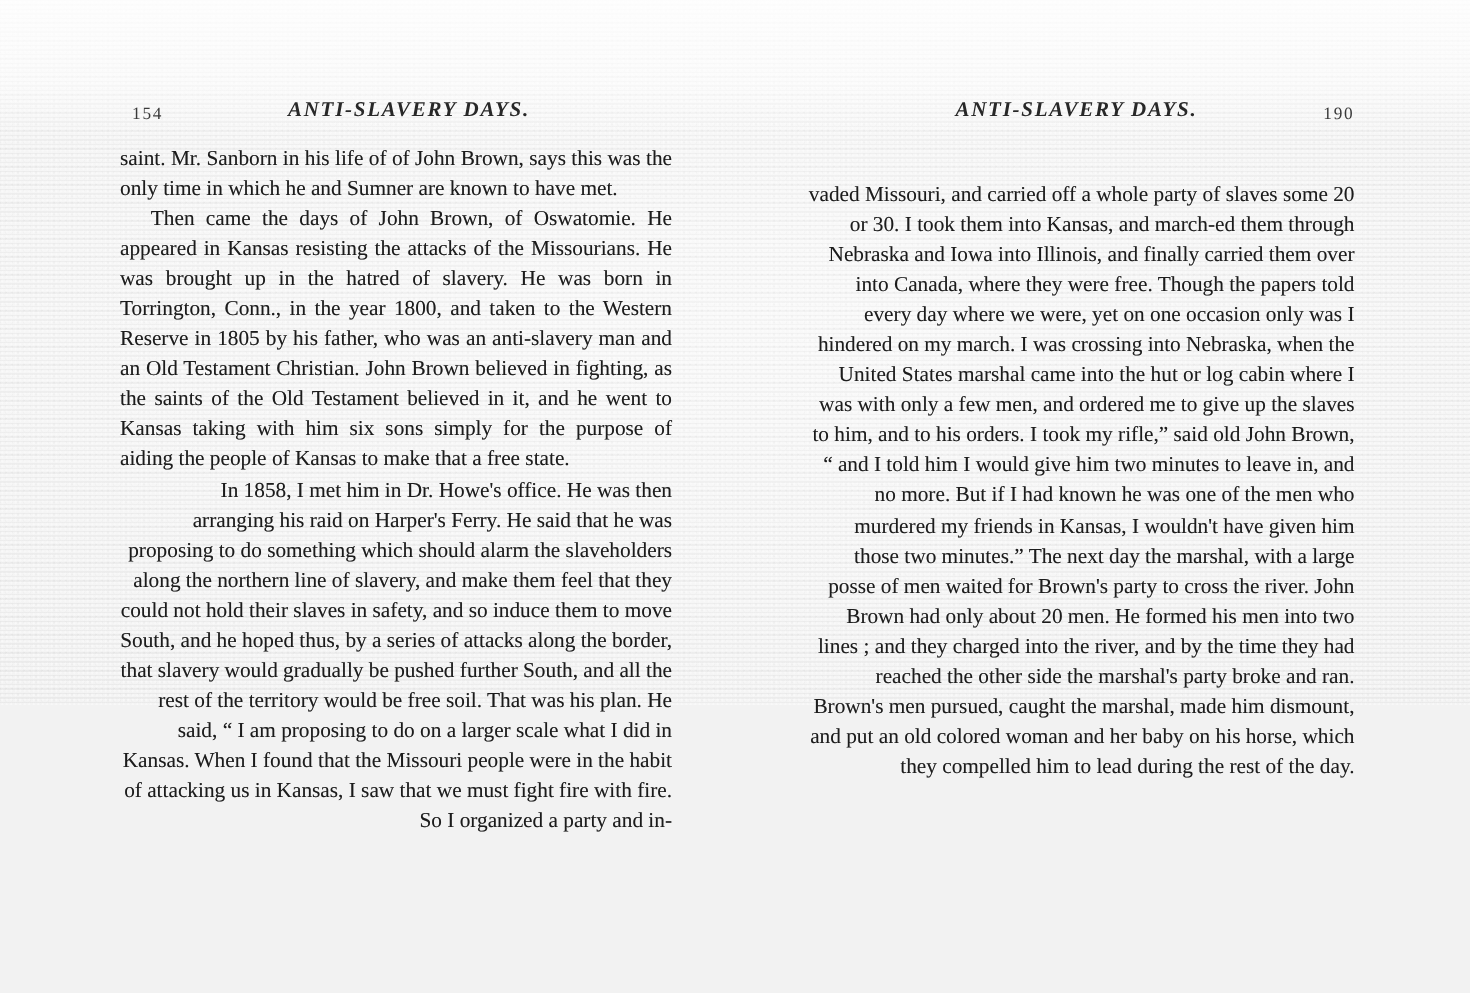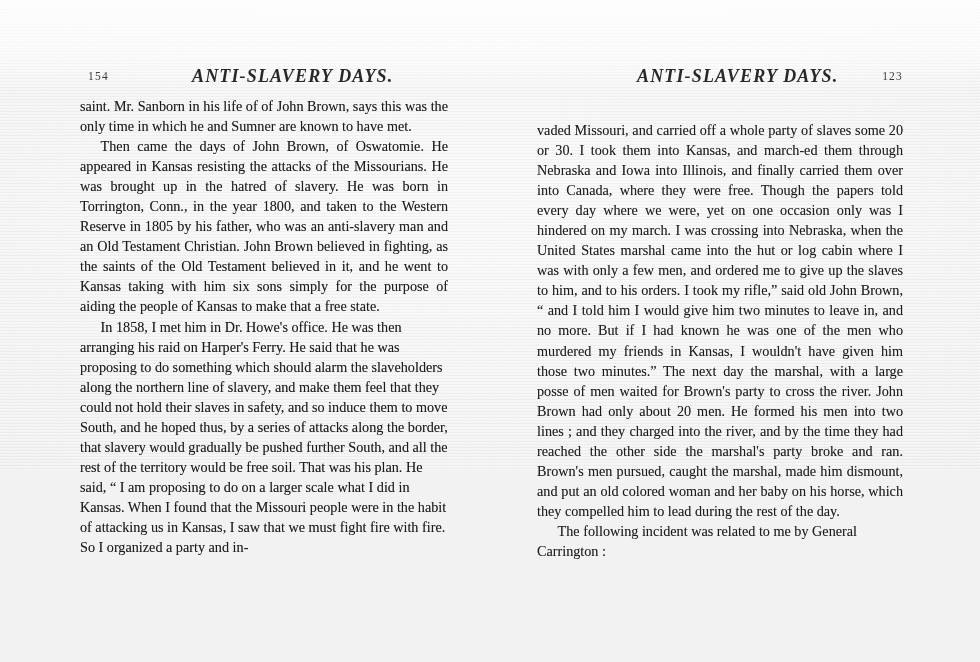--- a/index.html
+++ b/index.html
@@ -75,21 +75,21 @@
     color: #3a3a3a;
   }
   #folio-left  { left: 0; }
   #folio-right { right: 0; }
 
   .running-title {
     position: absolute;
     top: 0;
     font-style: italic;
     font-weight: 700;
-    font-size: 18px;
+    font-size: 14px;
     letter-spacing: 1.15px;
     color: #282828;
     white-space: nowrap;
   }
   #head-left  .running-title { left: 104px; }
   #head-right .running-title { left: 100px; }
 
   
   .column {
     position: absolute;
@@ -103,48 +103,47 @@
     -webkit-font-smoothing: none;
   }
   #column-left  { left: 80px;  width: 368px; }
   #column-right { left: 537px; width: 366px; }
 
   .column p {
     margin: 0;
     text-indent: 1.45em;
   }
   .column p.no-indent { text-indent: 0; }
-  .column p:last-child { text-align: left; }
+  .column p:last-child { text-align: right; }
 
   
   #column-left  { text-shadow: 0 0 .25px rgba(0,0,0,.35); }
   #column-right { text-shadow: 0 0 .25px rgba(0,0,0,.30); margin-top: 24px; }
 </style>
 </head>
 <body>
 
 <div id="scan-page">
 
   <div id="paper-grain"></div>
   <div id="top-band"></div>
 
   <div class="head-row" id="head-left">
     <span class="folio" id="folio-left">154</span>
     <span class="running-title">ANTI-SLAVERY DAYS.</span>
   </div>
 
   <div class="head-row" id="head-right">
     <span class="running-title">ANTI-SLAVERY DAYS.</span>
-    <span class="folio" id="folio-right">123</span>
+    <span class="folio" id="folio-right">190</span>
   </div>
 
   <div class="column" id="column-left">
     <p class="no-indent">saint.   Mr. Sanborn in his life of of John Brown, says this was the only time in which he and Sumner are known to have met.</p>
     <p>Then came the days of John Brown, of Oswatomie. He appeared in Kansas resisting the attacks of the Missourians.   He was brought up in the hatred of slavery.   He was born in Torrington, Conn., in the year 1800, and taken to the Western Reserve in 1805 by his father, who was an anti-slavery man and an Old Testament Christian.   John Brown believed in fighting, as the saints of the Old Testament believed in it, and he went to Kansas taking with him six sons simply for the purpose of aiding the people of Kansas to make that a free state.</p>
     <p>In 1858, I met him in Dr. Howe's office.   He was then arranging his raid on Harper's Ferry.   He said that he was proposing to do something which should alarm the slaveholders along the northern line of slavery, and make them feel that they could not hold their slaves in safety, and so induce them to move South, and he hoped thus, by a series of attacks along the border, that slavery would gradually be pushed further South, and all the rest of the territory would be free soil.   That was his plan.   He said, “ I am proposing to do on a larger scale what I did in Kansas. When I found that the Missouri people were in the habit of attacking us in Kansas, I saw that we must fight fire with fire.   So I organized a party and in-</p>
   </div>
 
   <div class="column" id="column-right">
     <p class="no-indent">vaded Missouri, and carried off a whole party of slaves some 20 or 30.   I took them into Kansas, and march-ed them through Nebraska and Iowa into Illinois, and finally carried them over into Canada, where they were free.   Though the papers told every day where we were, yet on one occasion only was I hindered on my march.   I was crossing into Nebraska, when the United States marshal came into the hut or log cabin where I was with only a few men, and ordered me to give up the slaves to him, and to his orders. I took my rifle,” said old John Brown, “ and I told him I would give him two minutes to leave in, and no more.   But if I had known he was one of the men who murdered my friends in Kansas, I wouldn't have given him those two minutes.”   The next day the marshal, with a large posse of men waited for Brown's party to cross the river.   John Brown had only about 20 men.   He formed his men into two lines ; and they charged into the river, and by the time they had reached the other side the marshal's party broke and ran.   Brown's men pursued, caught the marshal, made him dismount, and put an old colored woman and her baby on his horse, which they compelled him to lead during the rest of the day.</p>
-    <p>The following incident was related to me by General Carrington :</p>
   </div>
 
 </div>
 
 </body></html>

